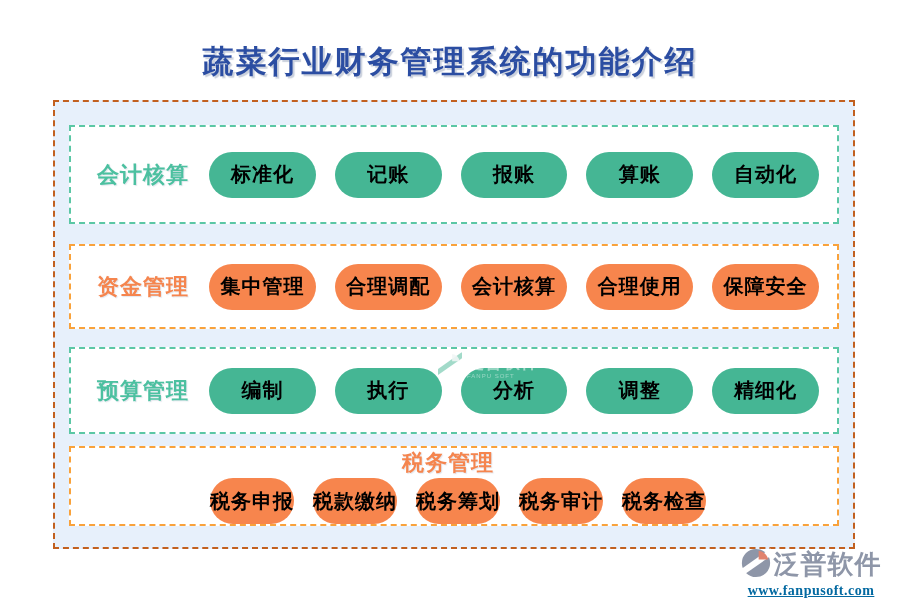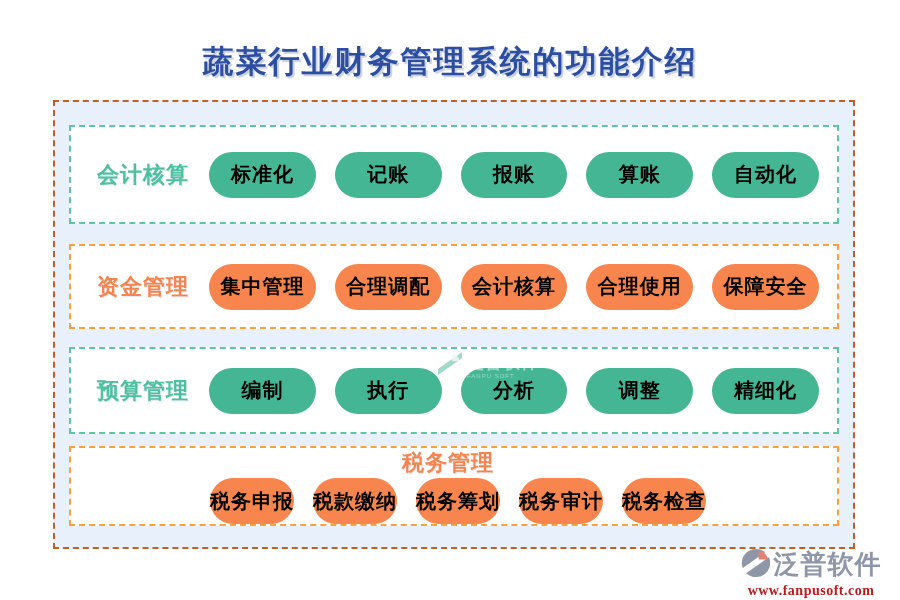--- a/index.html
+++ b/index.html
@@ -70,21 +70,21 @@
   .footer-logo .fl-top{
     display:flex;align-items:center;justify-content:center;gap:3px;
   }
   .footer-logo .fl-name{
     font-family:"Liberation Serif","DejaVu Serif",serif;
     font-size:26px;font-weight:bold;color:#8e96a8;letter-spacing:1px;
   }
   .footer-logo .fl-url{
     margin-top:3px;
     font-family:"Liberation Serif","DejaVu Serif",serif;
-    font-size:14px;font-weight:bold;color:#b91c1c;letter-spacing:0.5px;
+    font-size:14px;font-weight:bold;color:#0369a1;letter-spacing:0.5px;text-decoration:underline;
   }
 </style>
 </head>
 <body>
 
 <h1 class="title">蔬菜行业财务管理系统的功能介绍</h1>
 
 <div class="panel">
 
   <div class="row teal">

